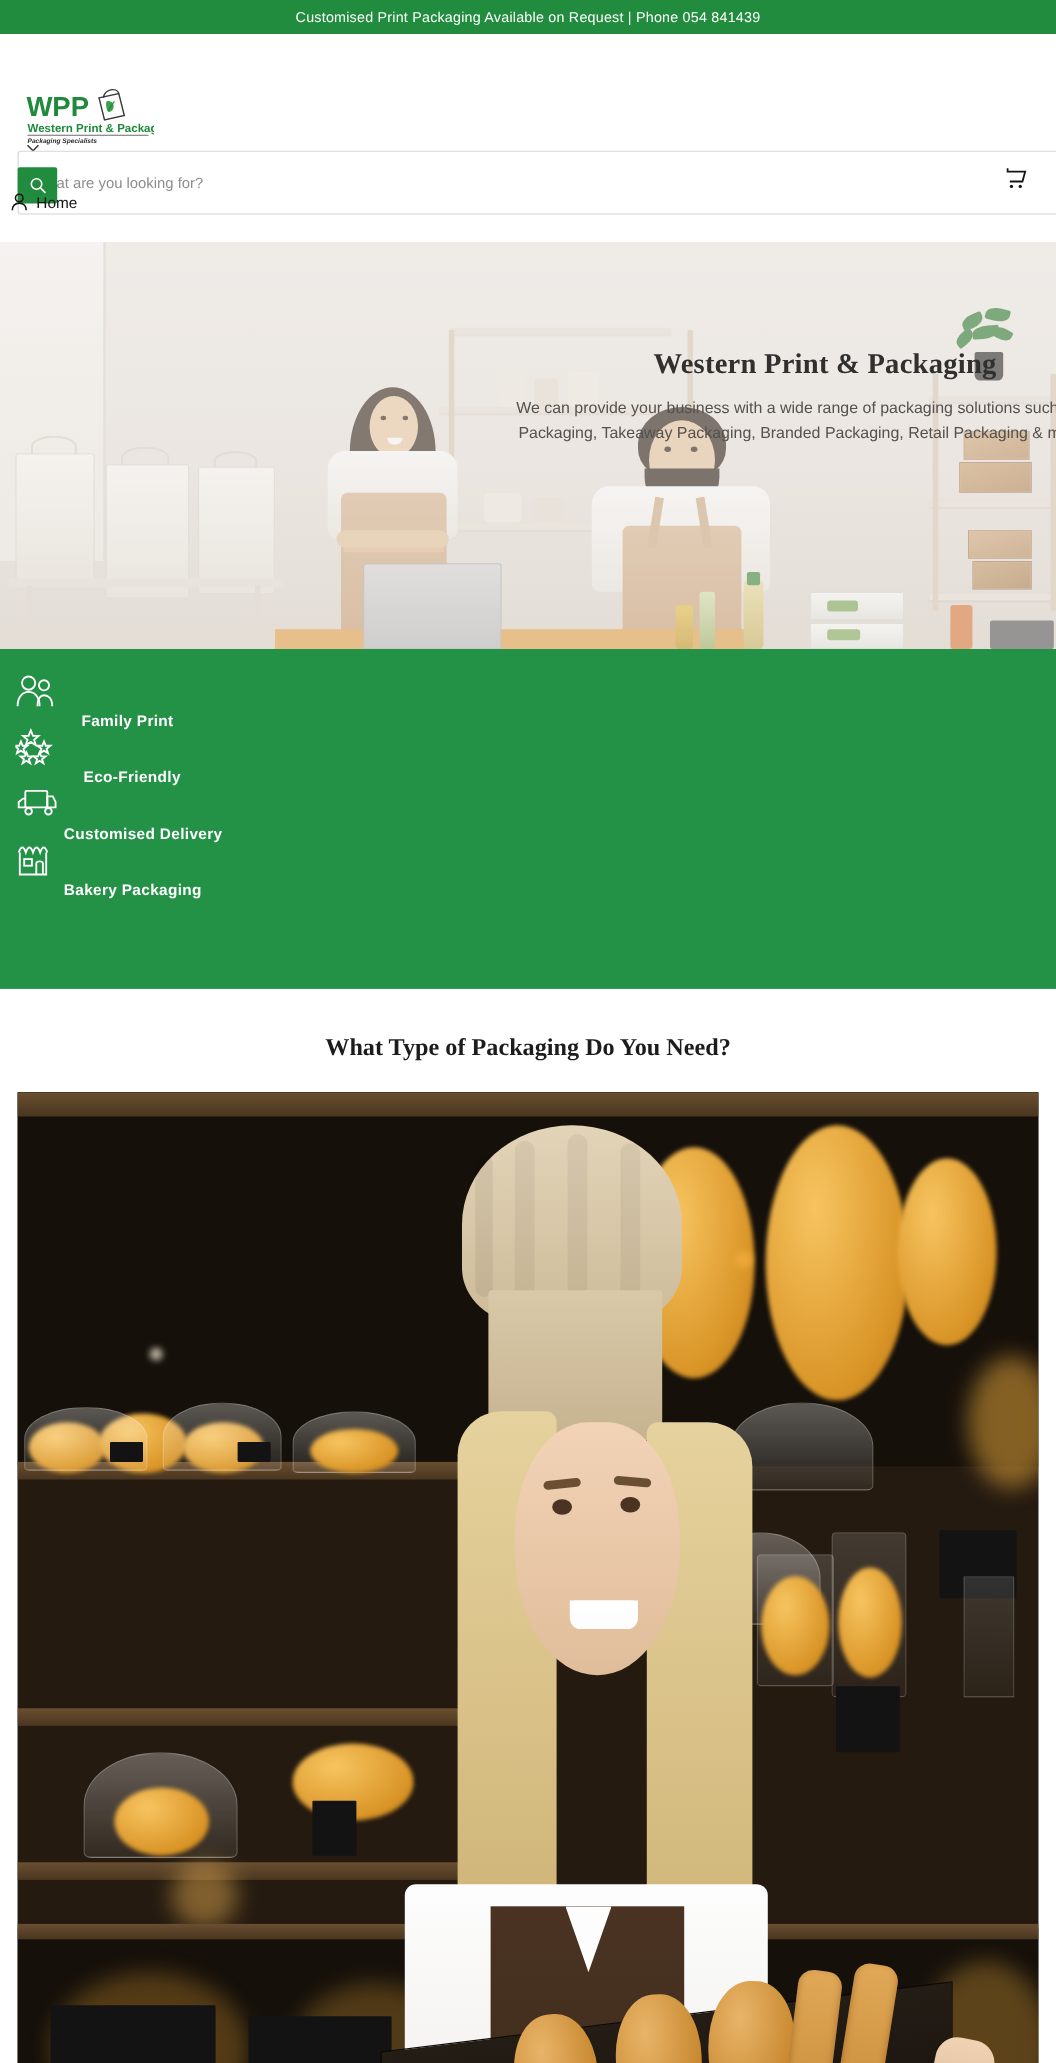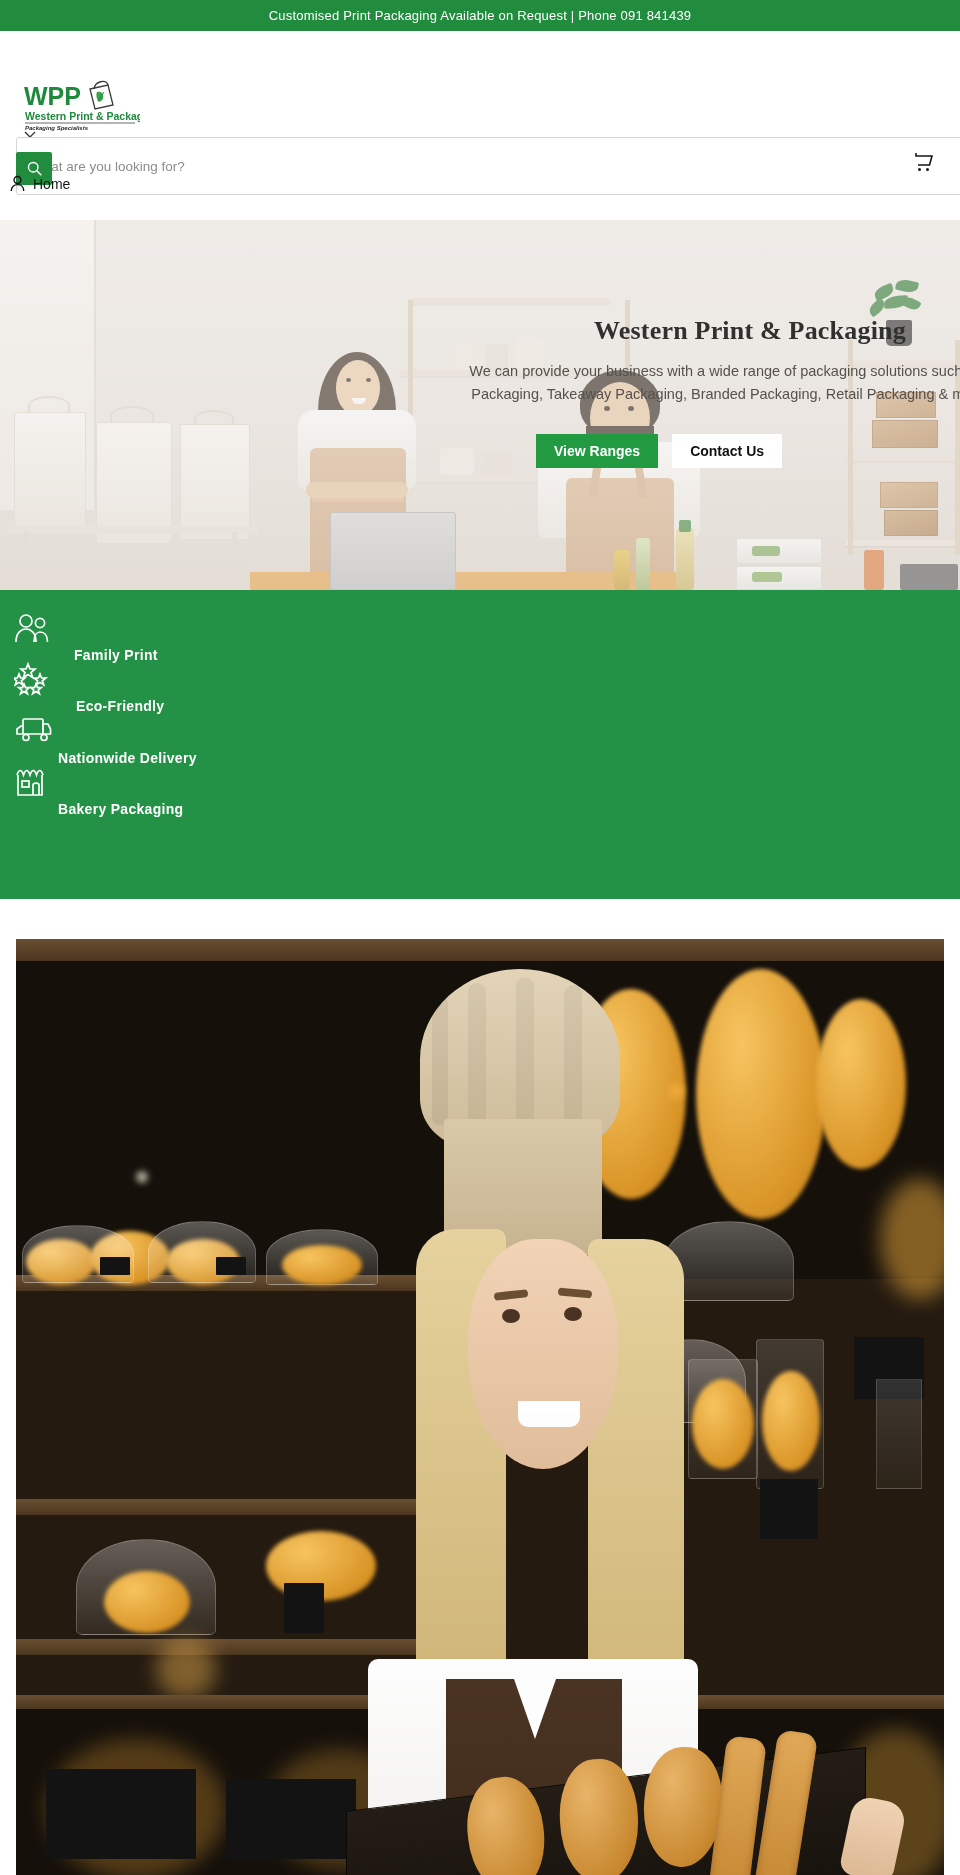--- a/index.html
+++ b/index.html
@@ -369,21 +369,21 @@
   .dot-orange {
     position: absolute;
     border-radius: 50%;
     filter: blur(3px);
   }
 </style>
 </head>
 <body>
 
 <div class="announcement">
-  <span>Customised Print Packaging Available on Request | Phone 091 841439</span>
+  <span>Customised Print Packaging Available on Request | Phone 054 841439</span>
 </div>
 
 <div class="header">
 
   <div class="logo-wrap">
     <svg class="logo-svg" viewBox="0 0 118 58">
       <text x="2" y="30" font-family="Liberation Sans, sans-serif" font-size="25" font-weight="bold" fill="#1f8a3c">WPP</text>
       <g stroke="#3a3a3a" stroke-width="1.3" fill="#ffffff">
         <path d="M68 14 L86 10 L91 30 L73 34 Z"></path>
         <path d="M72 14 C73 6, 84 4, 86 10" fill="none"></path>
@@ -519,24 +519,20 @@
 
     <div class="hero-scrim"></div>
   </div>
 
   <div class="hero-content">
     <div class="hero-title">Western Print &amp; Packaging</div>
     <div class="hero-sub">
       <span>We can provide your business with a wide range of packaging solutions such as Bakery</span>
       <span>Packaging, Takeaway Packaging, Branded Packaging, Retail Packaging &amp; much more.</span>
     </div>
-    <div class="hero-buttons">
-      <button class="btn btn-primary">View Ranges</button>
-      <button class="btn btn-secondary">Contact Us</button>
-    </div>
   </div>
 </section>
 
 <section class="features">
 
   <div class="feature-item">
     <div class="feature-icon" style="left:14px; top:22px;">
       <svg width="36" height="32" viewBox="0 0 36 32">
         <circle cx="12" cy="9" r="6"></circle>
         <path d="M2 30 C2 21 7 17 12 17 C17 17 22 21 22 30"></path>
@@ -563,37 +559,38 @@
   <div class="feature-item">
     <div class="feature-icon" style="left:14px; top:124px;">
       <svg width="38" height="30" viewBox="0 0 38 30">
         <rect x="9" y="5" width="20" height="15" rx="1.2"></rect>
         <path d="M29 10 L34 10 L36.5 15 L36.5 20 L29 20 Z"></path>
         <path d="M9 20 L3 20 L3 15 L7 12 L9 12"></path>
         <circle cx="12" cy="23.5" r="3"></circle>
         <circle cx="30" cy="23.5" r="3"></circle>
       </svg>
     </div>
-    <div class="feature-label" style="left:58px; top:160px;">Nationwide Delivery</div>
+    <div class="feature-label" style="left:58px; top:160px;">Customised Delivery</div>
   </div>
 
   <div class="feature-item">
     <div class="feature-icon" style="left:14px; top:176px;">
       <svg width="36" height="32" viewBox="0 0 36 32">
         <path d="M3 9 C5 3 7.5 3 9.5 9 C11.5 3 14 3 16 9 C18 3 20.5 3 22.5 9 C24.5 3 27 3 29 9"></path>
         <path d="M4 9 L4 29 L28 29 L28 9"></path>
         <rect x="8" y="15" width="7" height="6"></rect>
         <path d="M19 29 L19 19 C19 16.5 25 16.5 25 19 L25 29"></path>
       </svg>
     </div>
     <div class="feature-label" style="left:58px; top:211px;">Bakery Packaging</div>
   </div>
 </section>
 
 <section class="packaging">
+  <h2 class="section-title">What Type of Packaging Do You Need?</h2>
 
   <div class="bakery-card">
     <div class="bakery-bg">
 
       <div class="bk-dark" style="left:0;top:0;width:928px;height:40px;"></div>
       <div class="bk-wood" style="left:0;top:0;width:928px;height:22px;"></div>
 
       <div class="bk-dark" style="left:0;top:40px;width:928px;height:300px;"></div>
       <div class="bk-bread" style="left:560px;top:50px;width:110px;height:210px;"></div>
       <div class="bk-bread" style="left:680px;top:30px;width:130px;height:250px;"></div>

